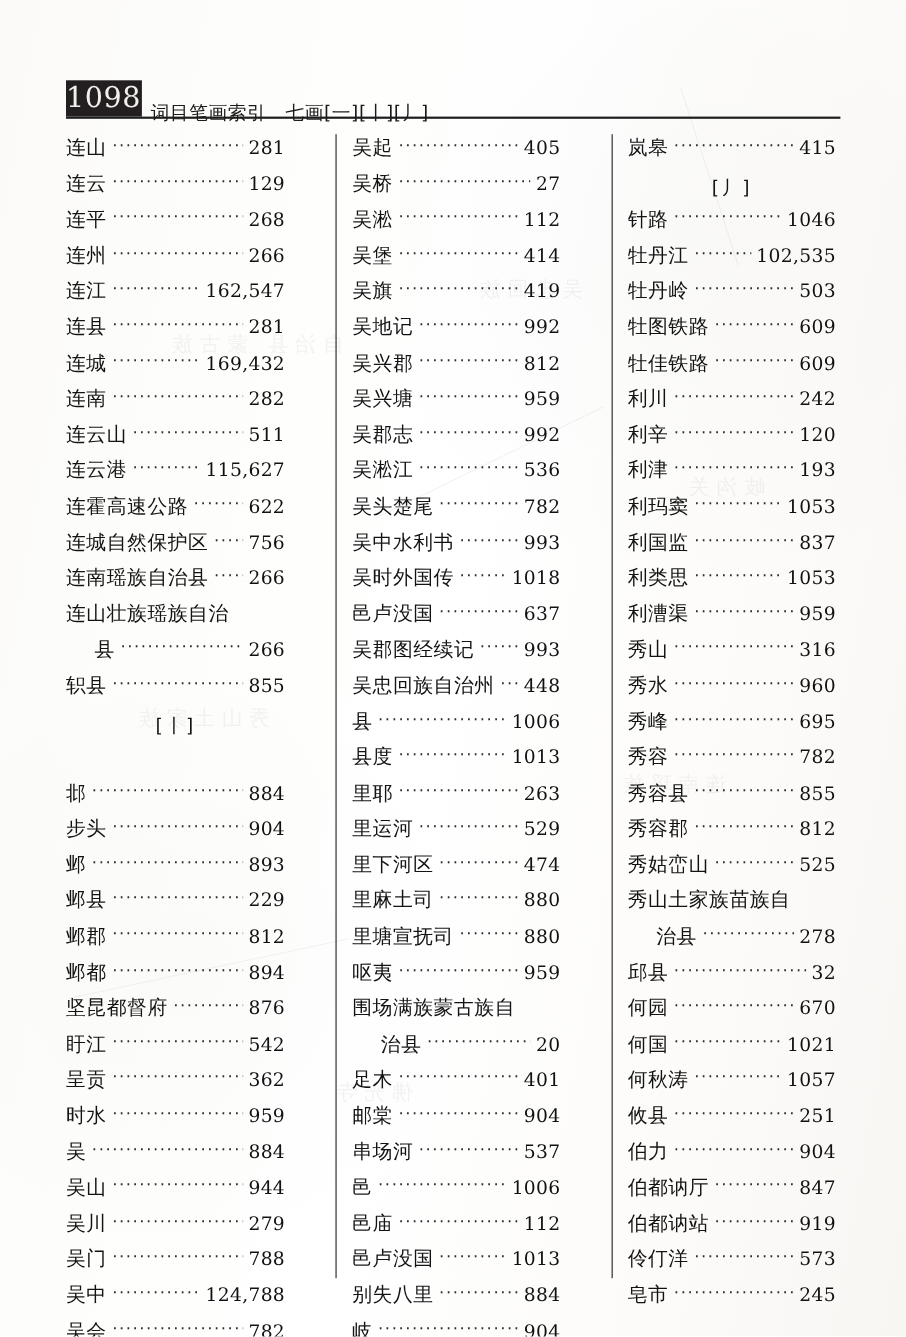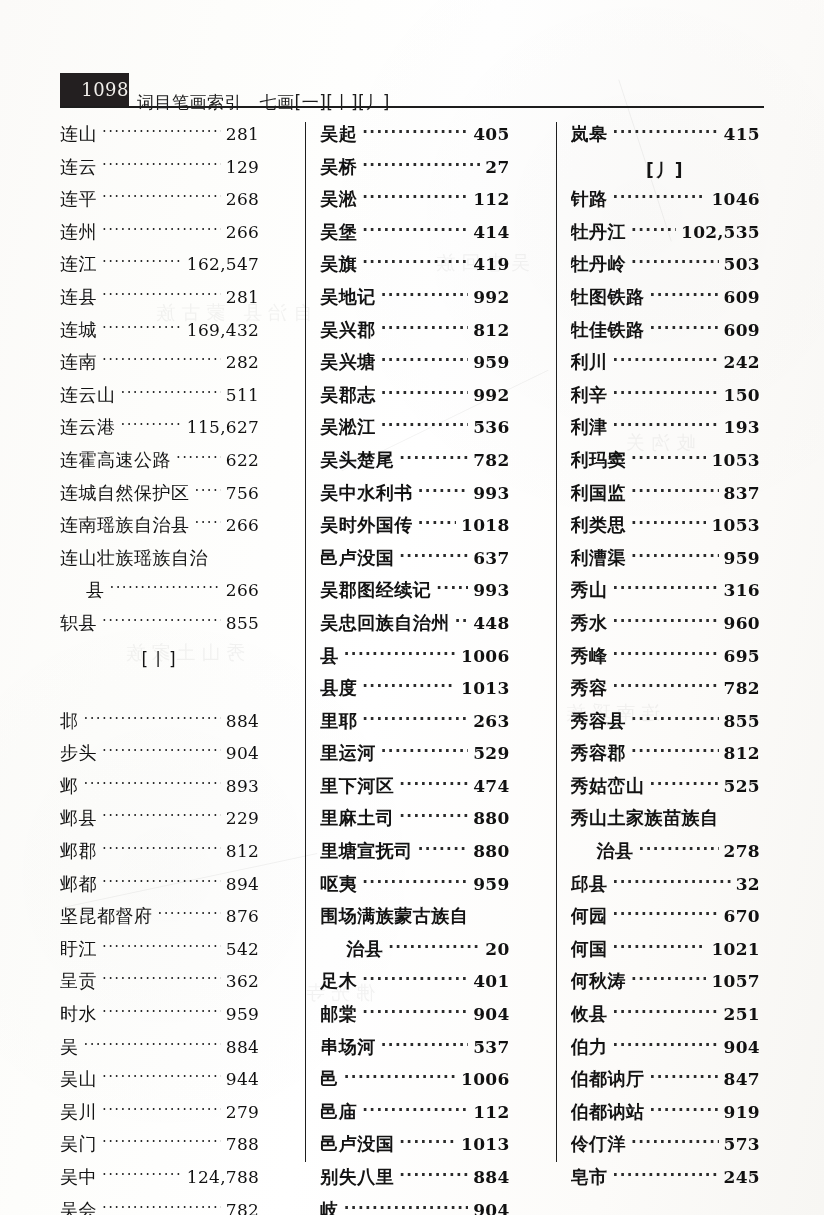--- a/index.html
+++ b/index.html
@@ -62,24 +62,24 @@
     height: 33px;
     background: #231f20;
   }
   #folio-num {
     position: absolute;
     left: 0;
     top: 0;
     width: 69px;
     height: 33px;
     line-height: 33px;
-    text-align: right;
+    text-align: left;
     color: #f2f0ec;
     font-family: "DejaVu Serif", "Liberation Serif", serif;
-    font-size: 18px;
+    font-size: 26px;
     letter-spacing: 0.5px;
   }
   #header-title {
     position: absolute;
     left: 77px;
     top: 6px;
     font-family: "DejaVu Sans", "Liberation Sans", sans-serif;
     font-size: 17px;
     color: #1b1b1b;
     letter-spacing: 0.5px;
@@ -107,21 +107,20 @@
   }
   .col {
     width: 238px;
     position: relative;
     padding: 0 10px 0 4px;
     box-sizing: border-box;
   }
   .col + .col {
     border-left: 1.5px solid #1f1f1f;
     padding-left: 14px;
-    font-weight: bold;
   }
 
   
   .entry {
     display: flex;
     align-items: baseline;
     height: 32.6px;
     white-space: nowrap;
     overflow: hidden;
   }
@@ -569,21 +568,21 @@
           <span class="pages">609</span>
         </div>
         <div class="entry">
           <span class="term">利川</span>
           <span class="leader"></span>
           <span class="pages">242</span>
         </div>
         <div class="entry">
           <span class="term">利辛</span>
           <span class="leader"></span>
-          <span class="pages">150</span>
+          <span class="pages">120</span>
         </div>
         <div class="entry">
           <span class="term">利津</span>
           <span class="leader"></span>
           <span class="pages">193</span>
         </div>
         <div class="entry">
           <span class="term">利玛窦</span>
           <span class="leader"></span>
           <span class="pages">1053</span>

